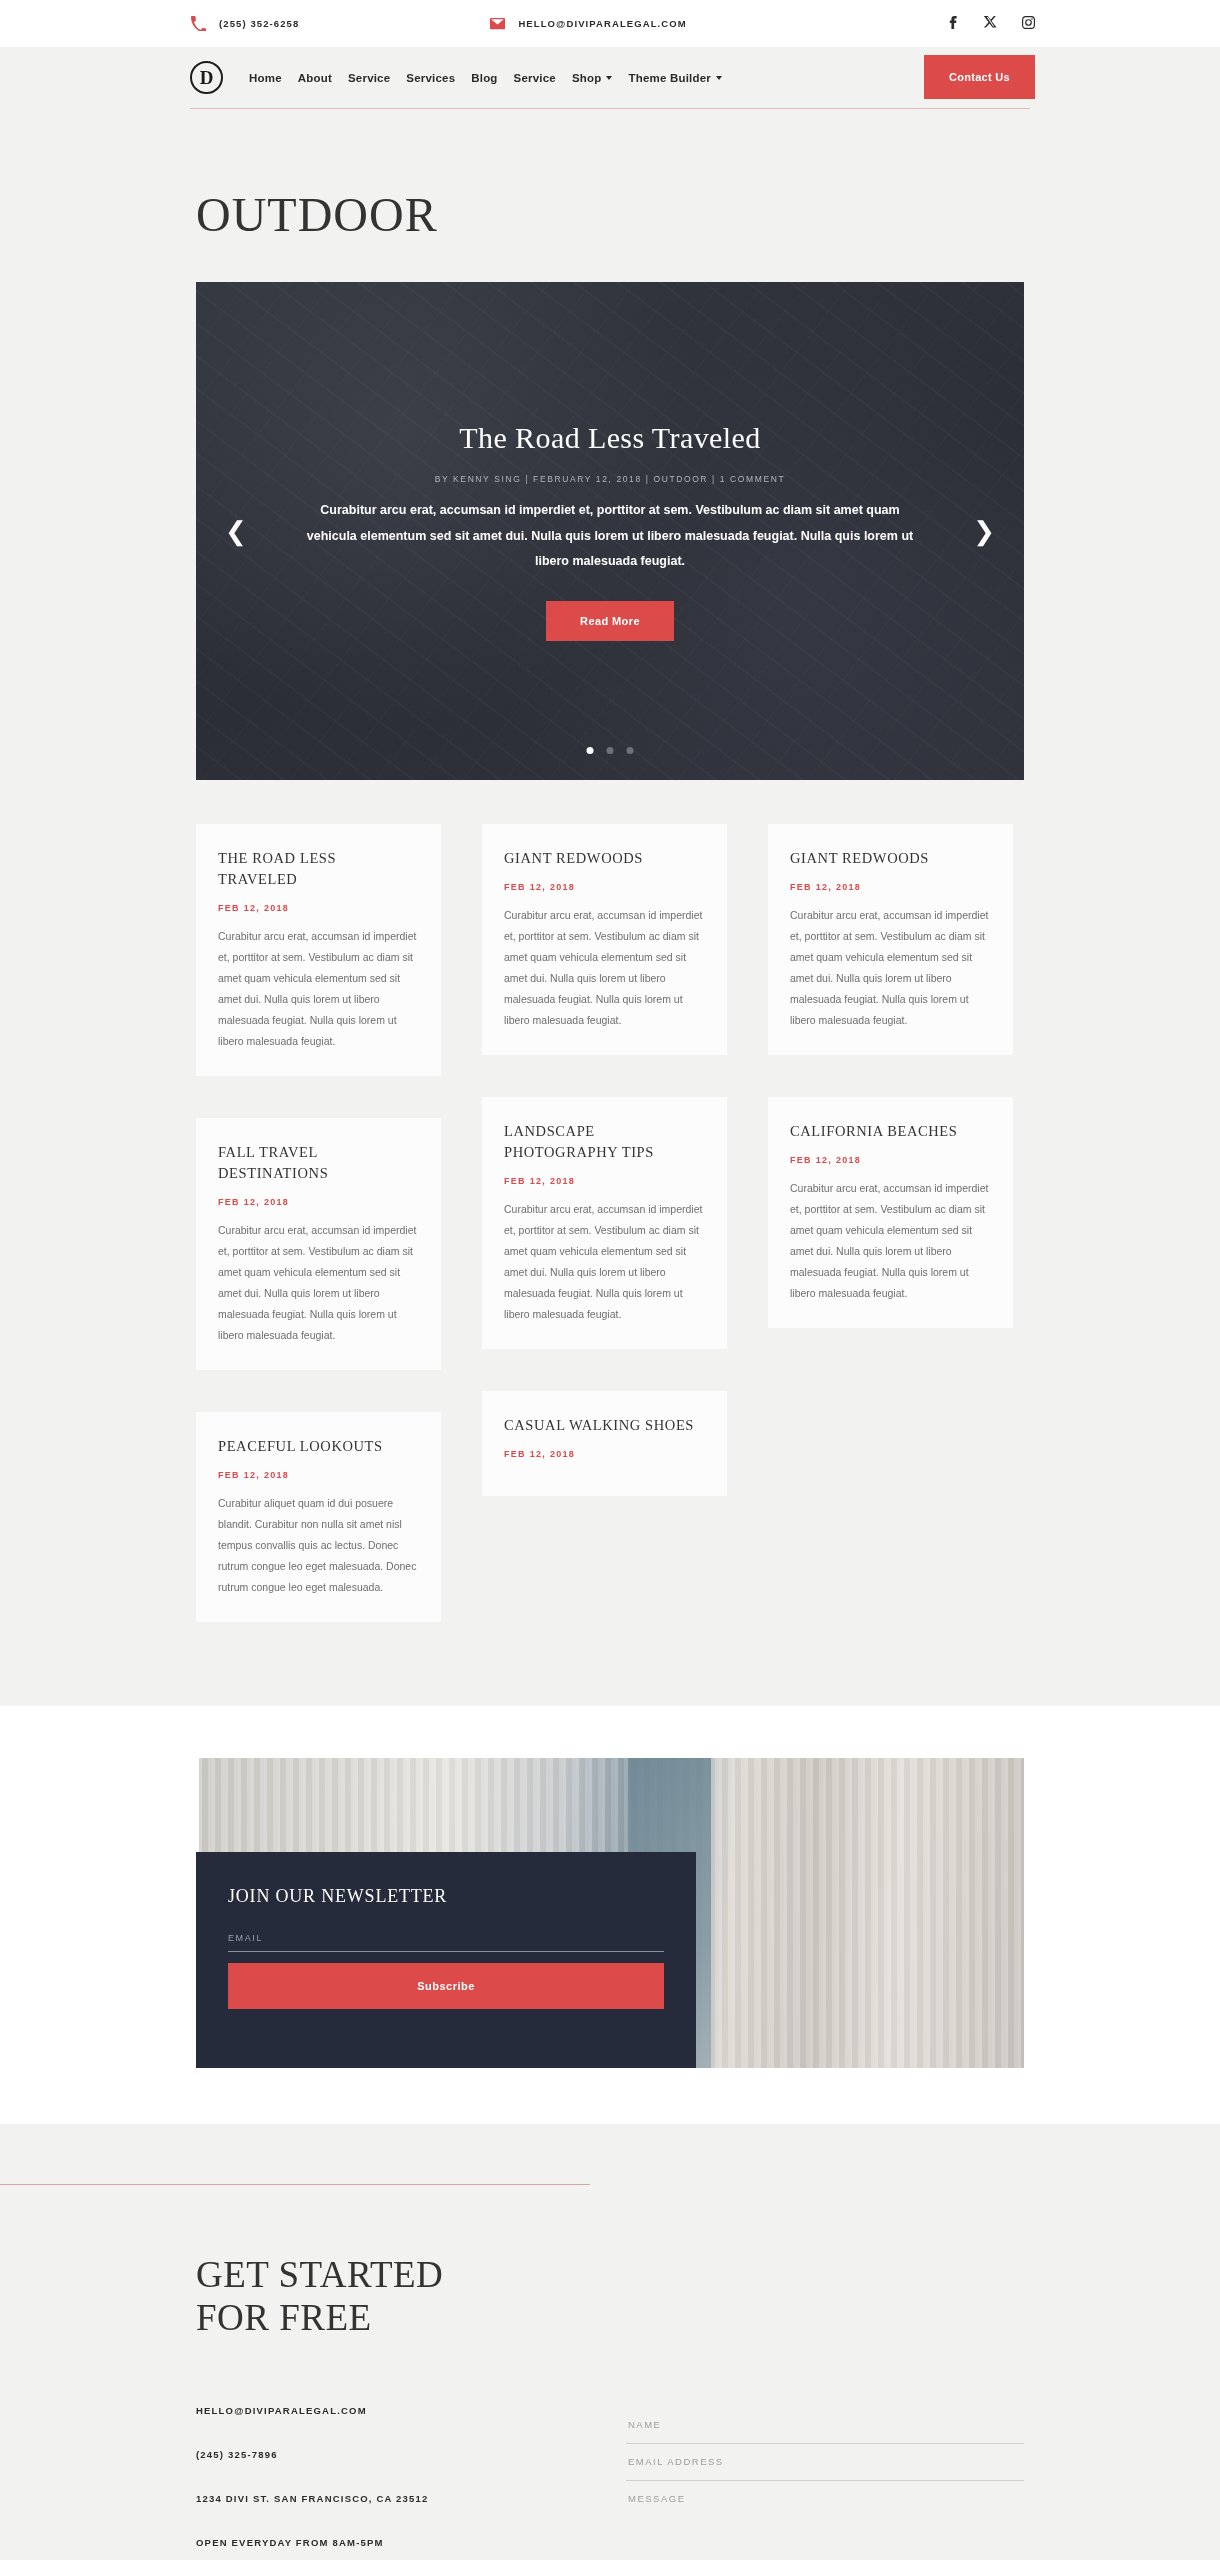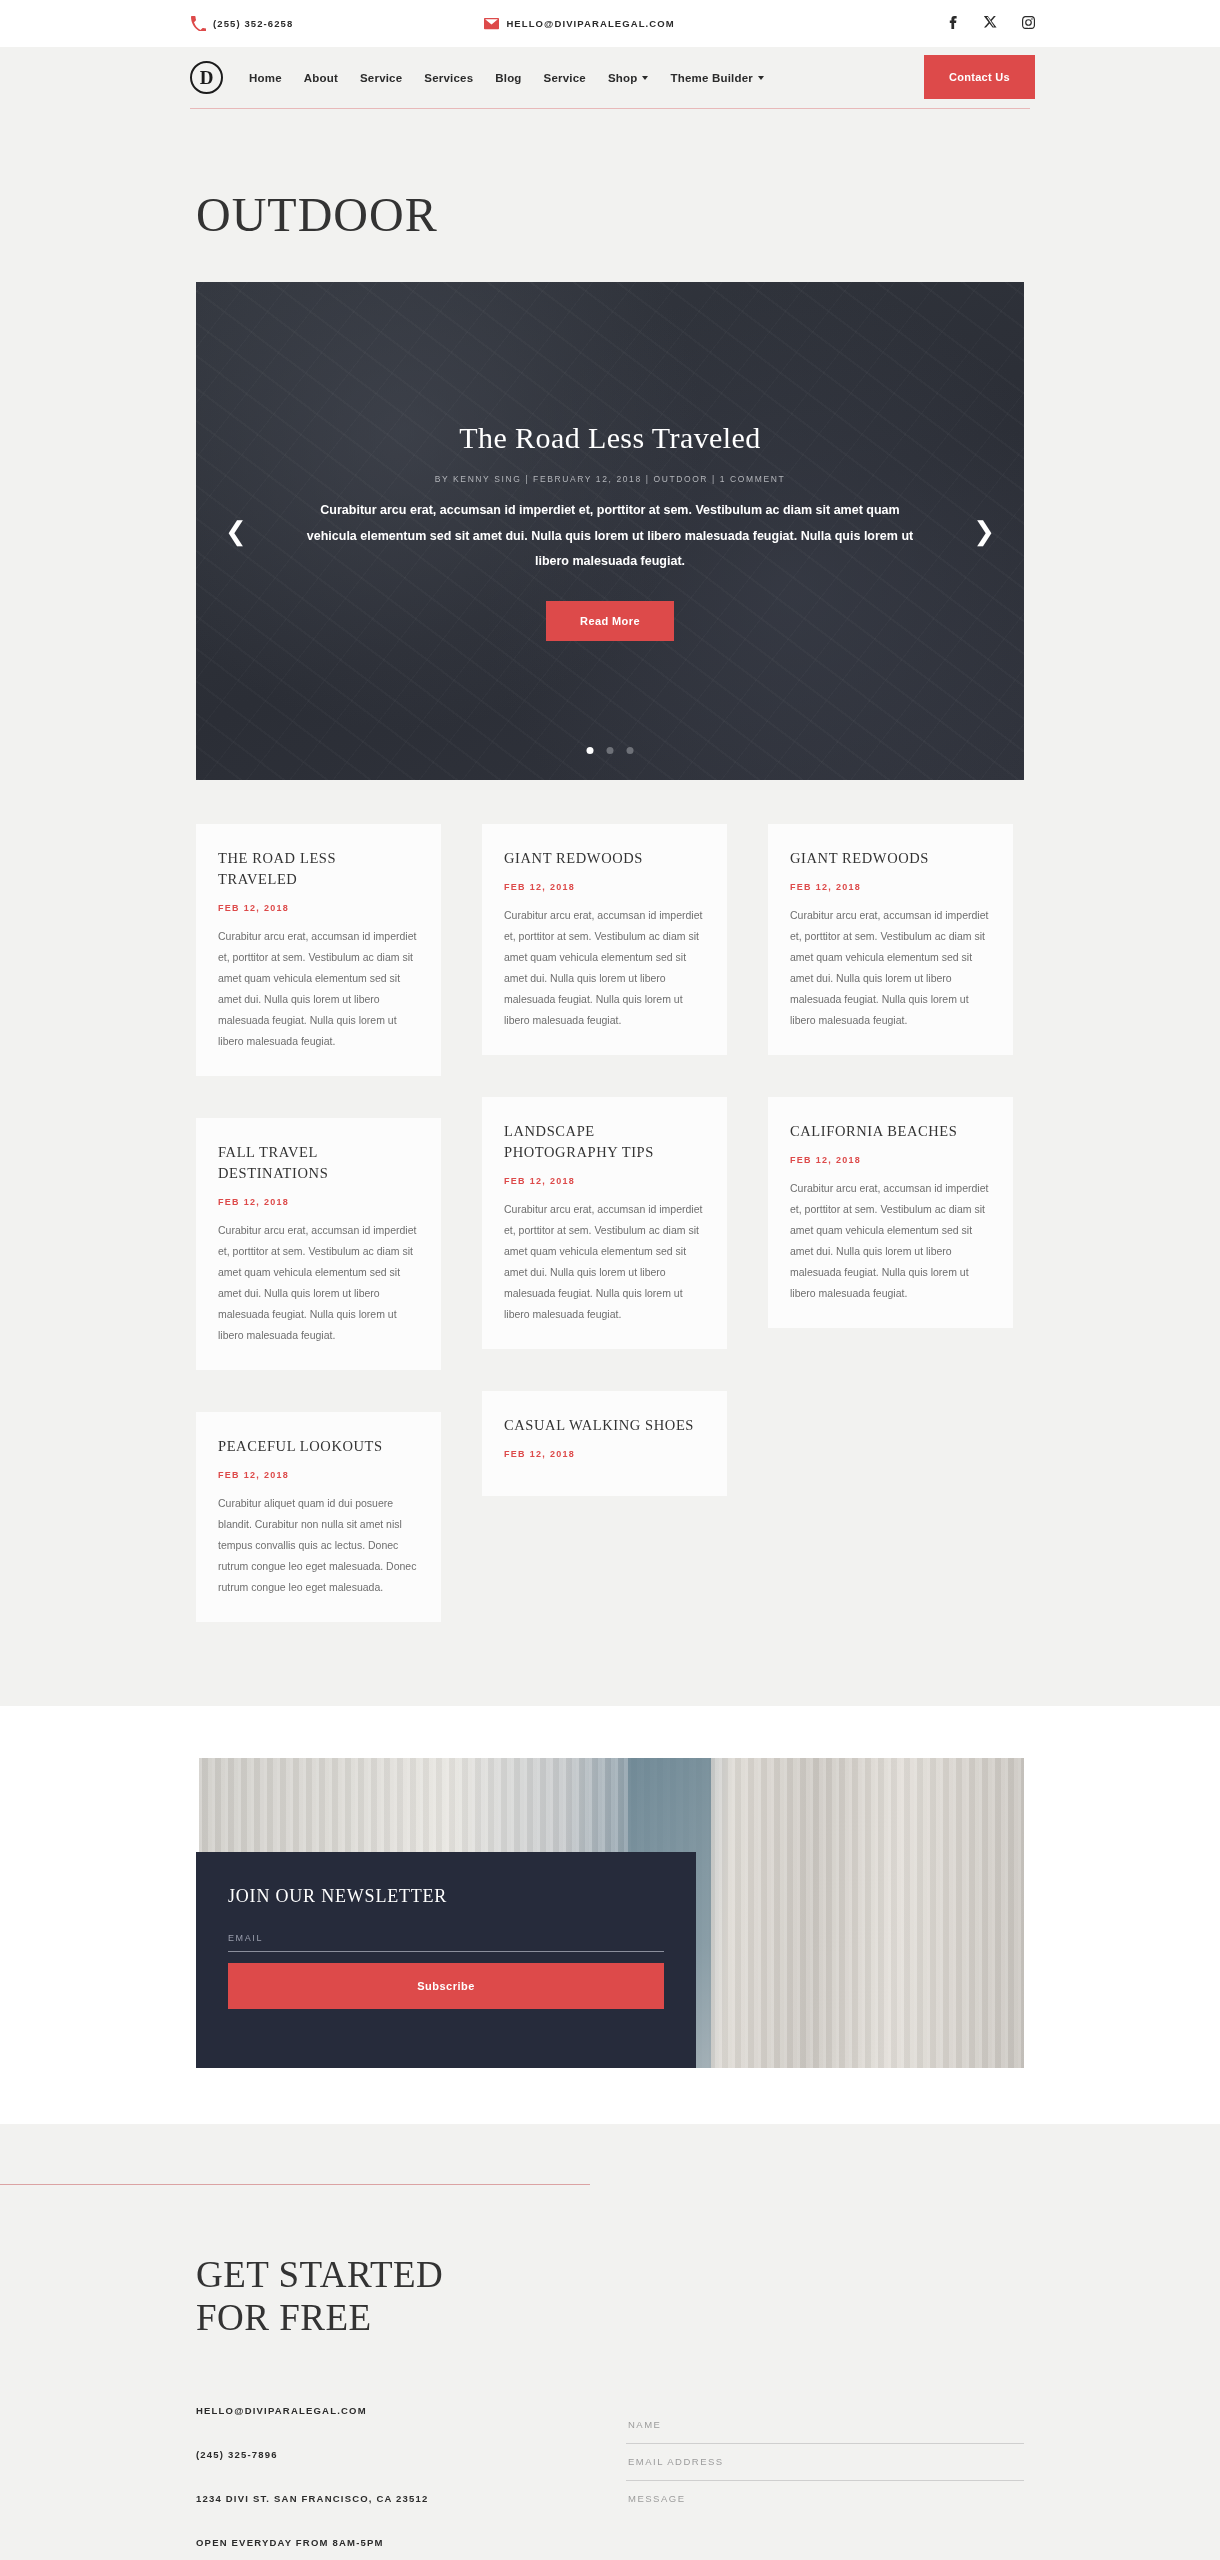--- a/index.html
+++ b/index.html
@@ -13,42 +13,42 @@
   .page { position: relative; width: 1220px; height: 2560px; }
 
   
   .topbar {
     height: 47px;
     background: #ffffff;
     display: flex;
     align-items: center;
     padding: 0 185px 0 190px;
   }
-  .tb-item { display: flex; align-items: center; gap: 7px; }
+  .tb-item { display: flex; align-items: center; gap: 13px; }
   .tb-item.phone { margin-right: 190px; }
   .tb-ico { width: 16px; height: 16px; color: #dd4a4a; display: flex; align-items: center; justify-content: center; }
   .tb-ico svg { width: 15px; height: 15px; fill: #dd4a4a; }
   .tb-text {
     font-size: 9.5px; font-weight: 700; color: #2b2b2b;
     letter-spacing: 1.1px; text-transform: uppercase;
   }
   .tb-social { margin-left: auto; display: flex; align-items: center; gap: 25px; }
   .tb-social svg { width: 13px; height: 13px; fill: #2b2b2b; }
 
   
   .navwrap { background: #f2f2f0; padding: 0 190px; }
   .nav {
     height: 62px; display: flex; align-items: center;
     border-bottom: 1px solid #e8b9b9; position: relative;
   }
   .logo { width: 33px; height: 33px; border: 2.5px solid #1c1c1c; border-radius: 50%;
     display: flex; align-items: center; justify-content: center;
     font-family: "Liberation Serif", serif; font-size: 19px; font-weight: 700; color: #1c1c1c;
     margin-right: 26px; flex: 0 0 auto; }
-  .menu { display: flex; align-items: flex-end; gap: 22px; }
+  .menu { display: flex; align-items: flex-end; gap: 16px; }
   .menu-item { font-size: 11.5px; font-weight: 700; color: #2b2b2b; letter-spacing: .2px;
     display: flex; align-items: center; gap: 5px; cursor: pointer; }
   .caret { width: 0; height: 0; border-left: 3.5px solid transparent; border-right: 3.5px solid transparent;
     border-top: 4px solid #2b2b2b; display: inline-block; }
   .cta {
     position: absolute; right: -5px; top: 8px;
     background: #dd4a4a; color: #fff; font-size: 11px; font-weight: 700; letter-spacing: .3px;
     padding: 16px 25px; cursor: pointer; border: none;
   }
 

